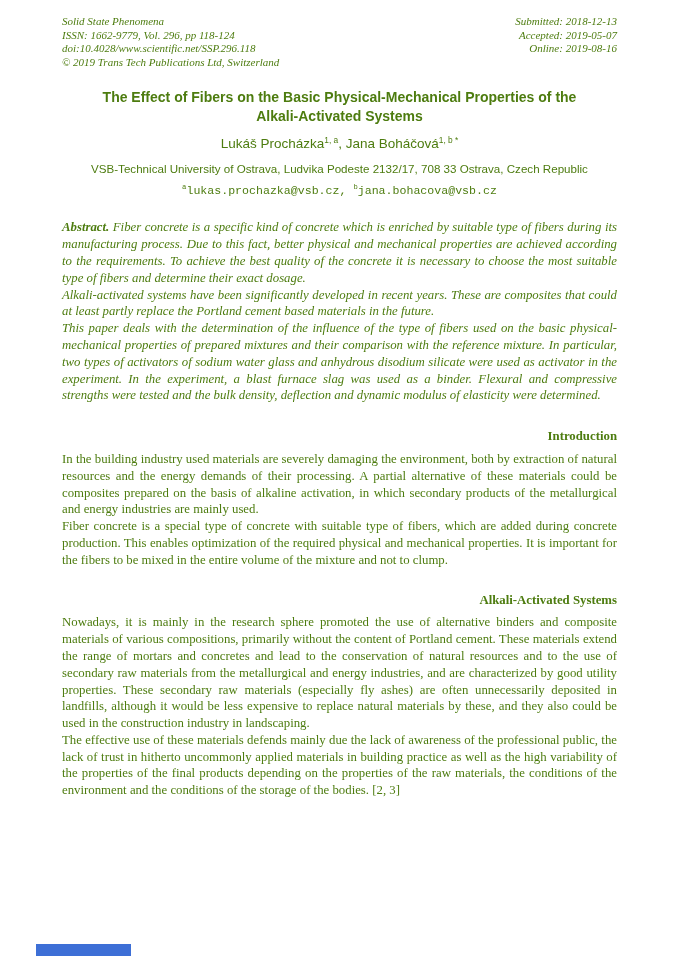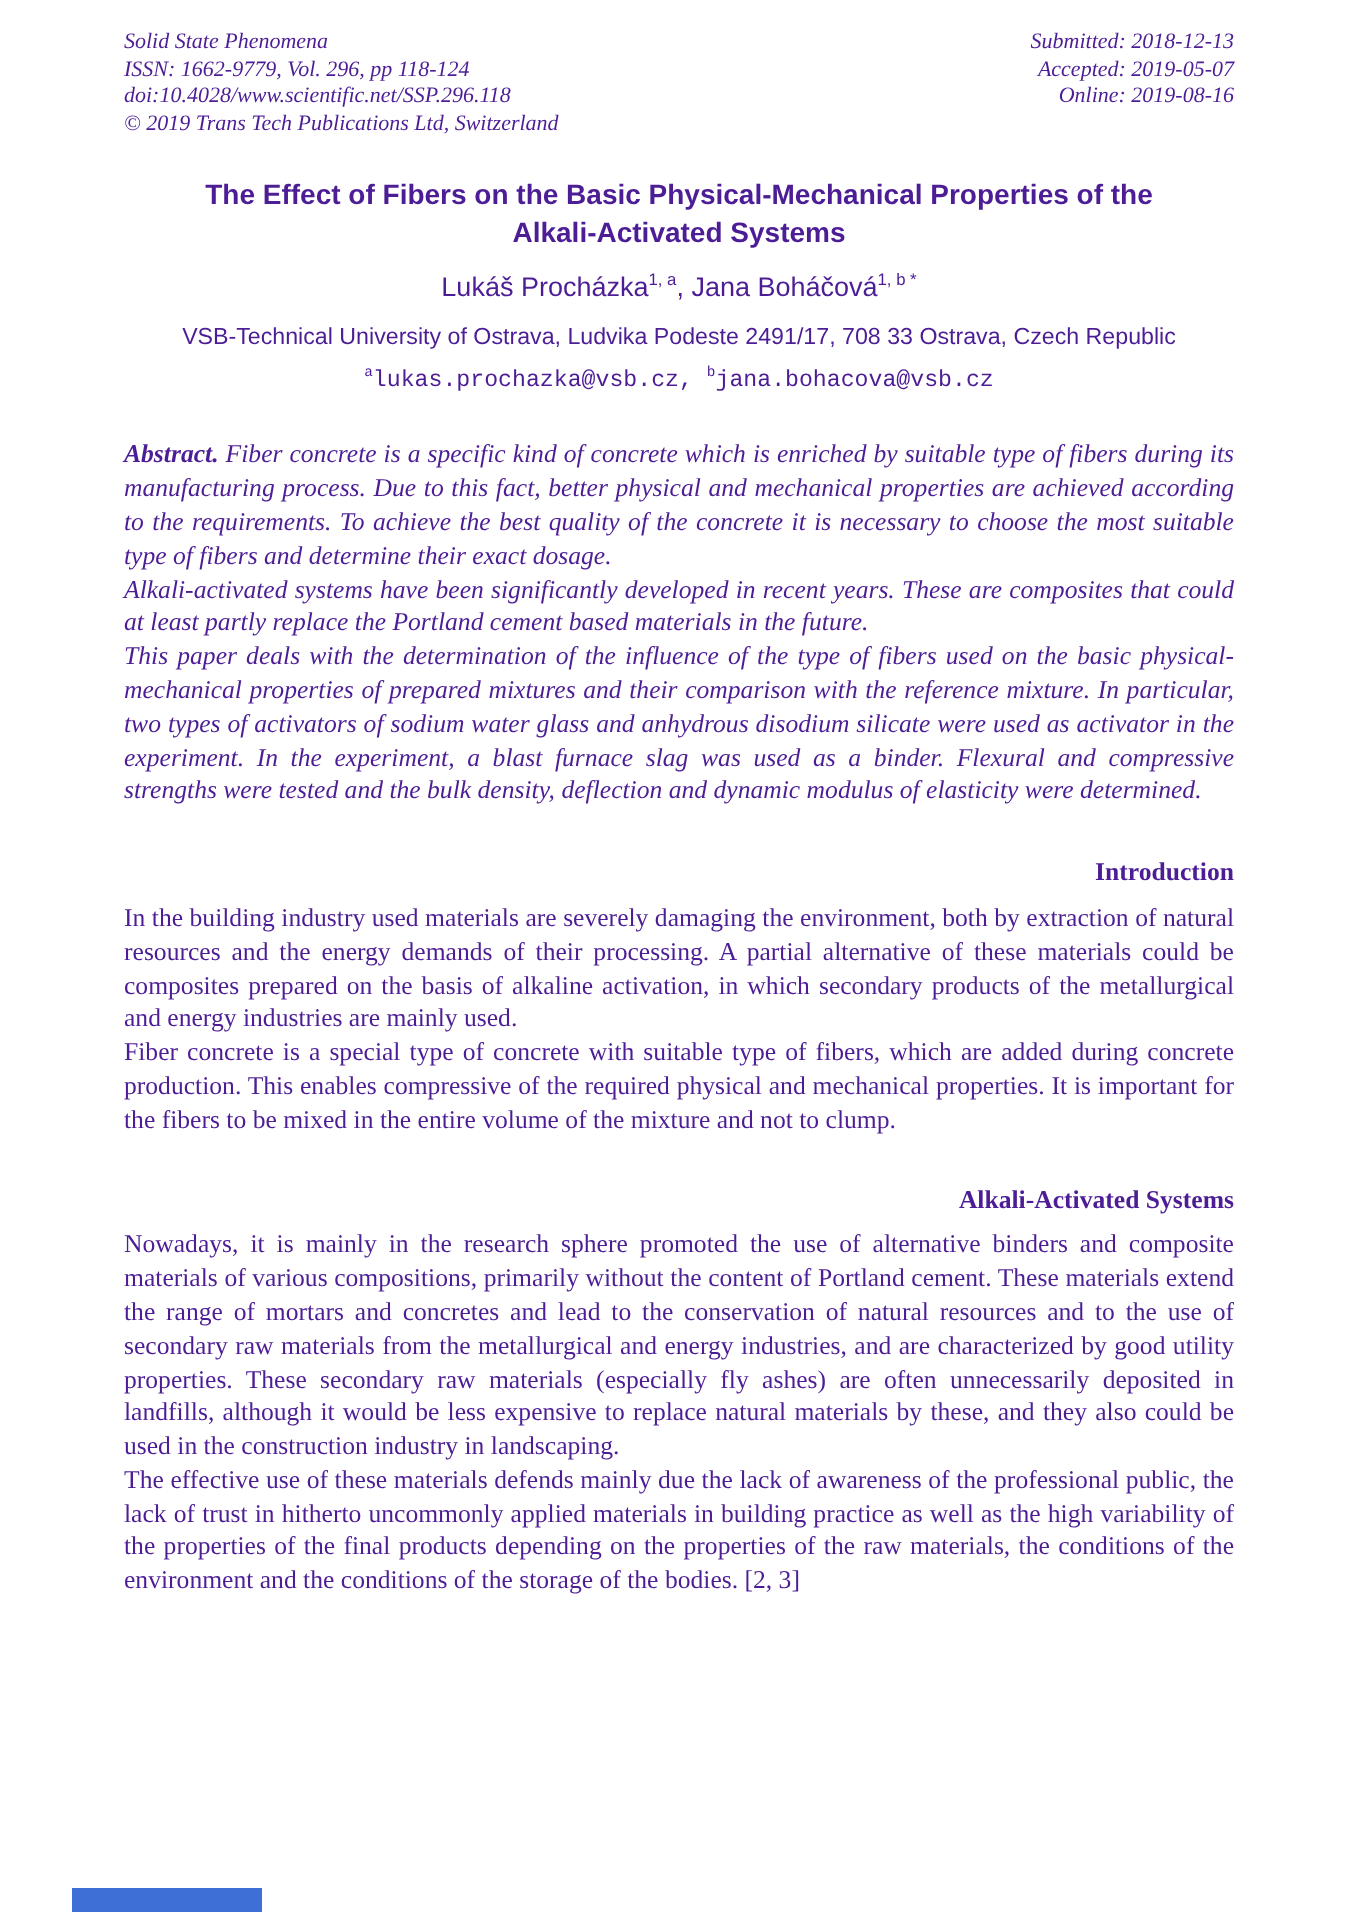--- a/index.html
+++ b/index.html
@@ -4,21 +4,21 @@
 <style>
   * { box-sizing: border-box; }
   html, body { margin: 0; padding: 0; background: #ffffff; }
   .page {
     position: relative;
     width: 678px;
     height: 959px;
     background: #ffffff;
     padding: 15px 61px 0 62px;
     font-family: "Liberation Serif", serif;
-    color: #4c1d95;
+    color: #4d7c0f;
     overflow: hidden;
   }
   
   .pdf-header {
     display: flex;
     justify-content: space-between;
     font-style: italic;
     font-size: 11px;
     line-height: 13.5px;
   }
@@ -105,37 +105,37 @@
       <div>Accepted: 2019-05-07</div>
       <div>Online: 2019-08-16</div>
     </div>
   </div>
 
   <h1 class="title"><span>The Effect of Fibers on the Basic Physical-Mechanical Properties of the</span><br><span>Alkali-Activated Systems</span></h1>
 
   <div class="authors"><span>Lukáš Procházka</span><sup>1, a</sup><span>, </span><span>Jana Boháčová</span><sup>1, b *</sup></div>
 
   <div class="affiliation">
-    <div>VSB-Technical University of Ostrava, Ludvika Podeste 2491/17, 708 33 Ostrava, Czech Republic</div>
+    <div>VSB-Technical University of Ostrava, Ludvika Podeste 2132/17, 708 33 Ostrava, Czech Republic</div>
   </div>
 
   <div class="emails"><sup>a</sup><span>lukas.prochazka@vsb.cz</span><span>, </span><sup>b</sup><span>jana.bohacova@vsb.cz</span></div>
 
 
   <div class="body-text">
 
     <div class="abstract">
       <p><span class="lead-label">Abstract.</span><span> Fiber concrete is a specific kind of concrete which is enriched by suitable type of fibers during its manufacturing process. Due to this fact, better physical and mechanical properties are achieved according to the requirements. To achieve the best quality of the concrete it is necessary to choose the most suitable type of fibers and determine their exact dosage.</span></p>
       <p>Alkali-activated systems have been significantly developed in recent years. These are composites that could at least partly replace the Portland cement based materials in the future.</p>
       <p>This paper deals with the determination of the influence of the type of fibers used on the basic physical-mechanical properties of prepared mixtures and their comparison with the reference mixture. In particular, two types of activators of sodium water glass and anhydrous disodium silicate were used as activator in the experiment. In the experiment, a blast furnace slag was used as a binder. Flexural and compressive strengths were tested and the bulk density, deflection and dynamic modulus of elasticity were determined.</p>
     </div>
 
     <div class="section-heading">Introduction</div>
     <p>In the building industry used materials are severely damaging the environment, both by extraction of natural resources and the energy demands of their processing. A partial alternative of these materials could be composites prepared on the basis of alkaline activation, in which secondary products of the metallurgical and energy industries are mainly used.</p>
-    <p>Fiber concrete is a special type of concrete with suitable type of fibers, which are added during concrete production. This enables compressive of the required physical and mechanical properties. It is important for the fibers to be mixed in the entire volume of the mixture and not to clump.</p>
+    <p>Fiber concrete is a special type of concrete with suitable type of fibers, which are added during concrete production. This enables optimization of the required physical and mechanical properties. It is important for the fibers to be mixed in the entire volume of the mixture and not to clump.</p>
 
     <div class="section-heading second">Alkali-Activated Systems</div>
     <p>Nowadays, it is mainly in the research sphere promoted the use of alternative binders and composite materials of various compositions, primarily without the content of Portland cement. These materials extend the range of mortars and concretes and lead to the conservation of natural resources and to the use of secondary raw materials from the metallurgical and energy industries, and are characterized by good utility properties. These secondary raw materials (especially fly ashes) are often unnecessarily deposited in landfills, although it would be less expensive to replace natural materials by these, and they also could be used in the construction industry in landscaping.</p>
     <p>The effective use of these materials defends mainly due the lack of awareness of the professional public, the lack of trust in hitherto uncommonly applied materials in building practice as well as the high variability of the properties of the final products depending on the properties of the raw materials, the conditions of the environment and the conditions of the storage of the bodies. [2, 3]</p>
 
   </div>
 
   <div class="footer-bar" style="background-color: rgb(61, 111, 214);"></div>
 
 </div>

